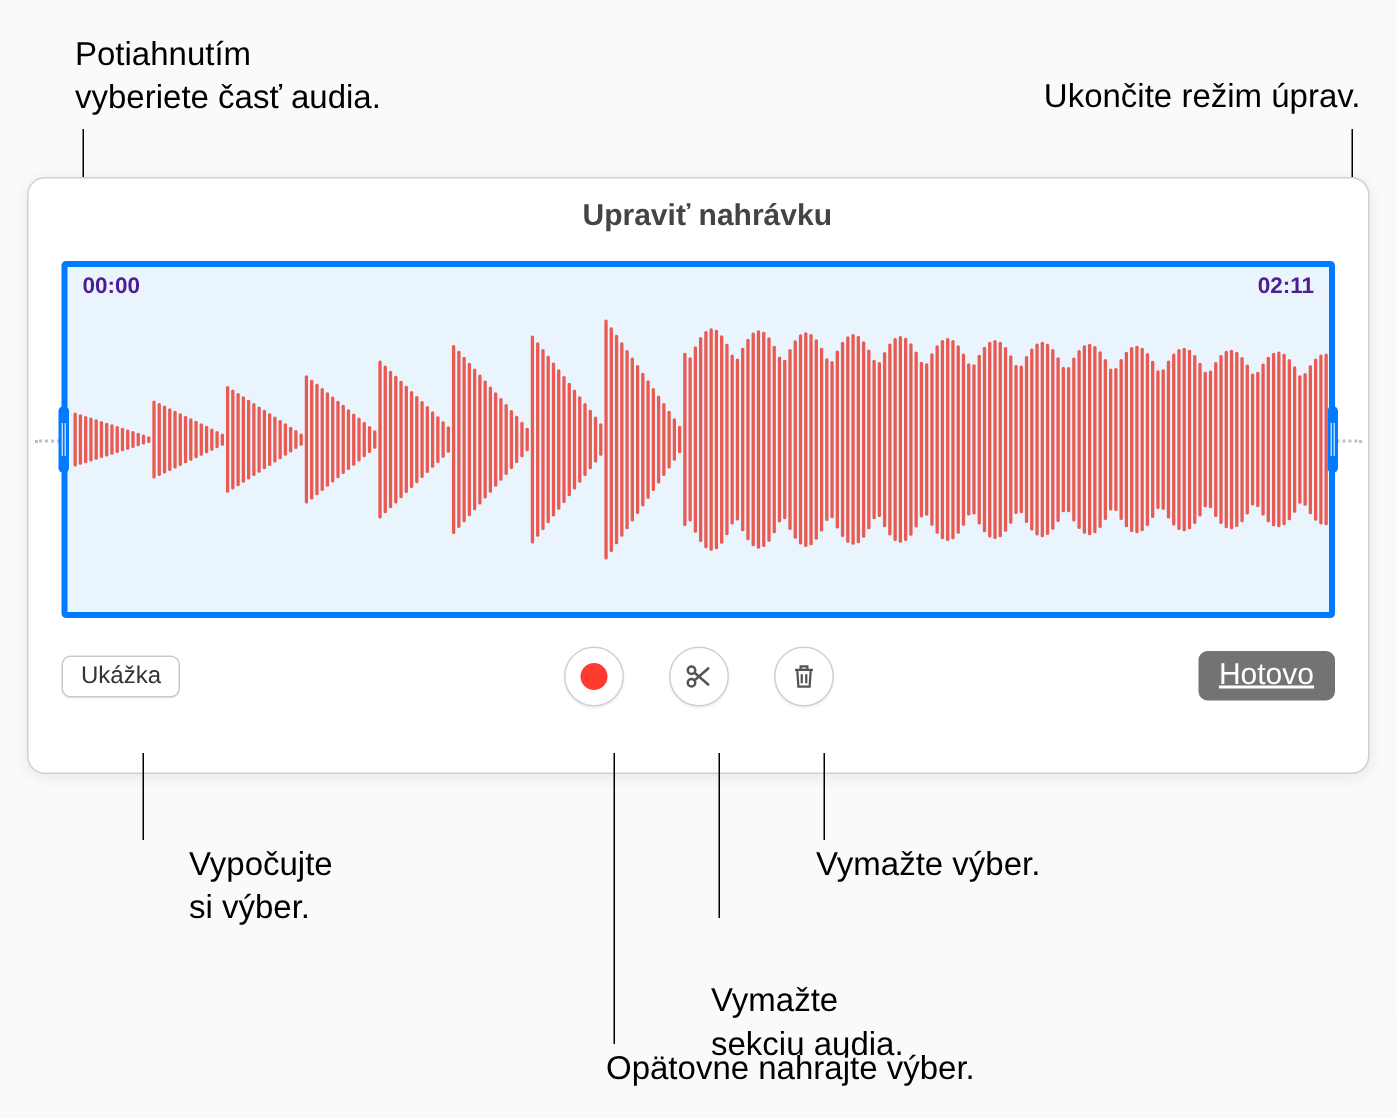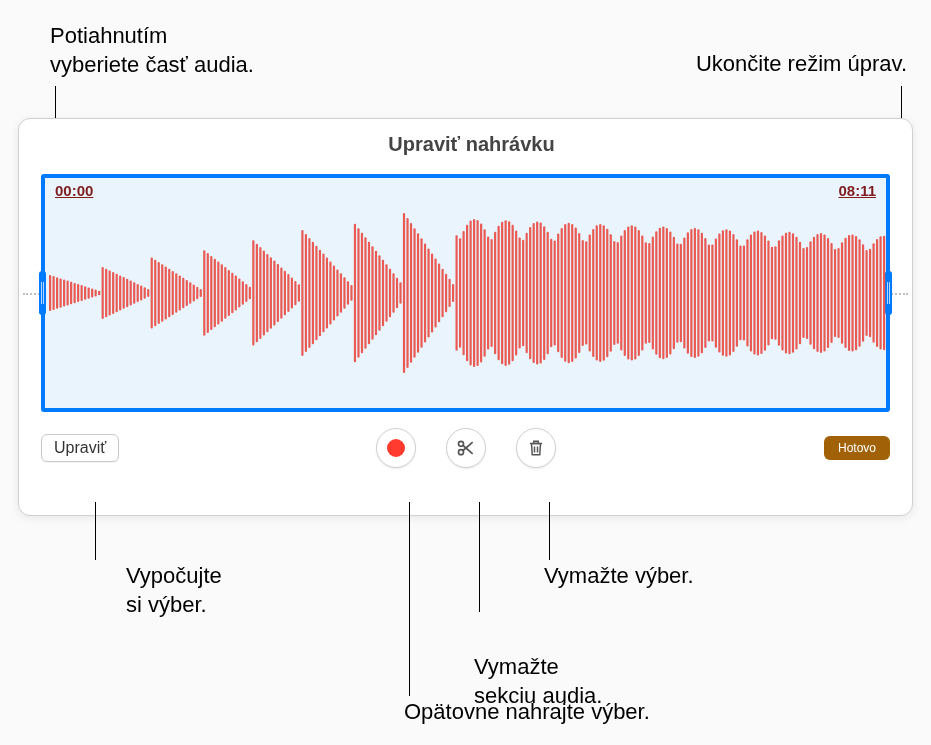--- a/index.html
+++ b/index.html
@@ -48,22 +48,21 @@
       height: 238px;
       border: 4px solid #007aff;
       border-radius: 3px;
       background: #eaf4fd;
     }
     .time-label {
       position: absolute;
       top: 4px;
       font-size: 15px;
       font-weight: 600;
-      color: #7f1d1d;
-      text-decoration: underline;
+      color: #4c1d95;
     }
     .time-start { left: 10px; }
     .time-end { right: 10px; }
     .drag-handle {
       position: absolute;
       top: 50%;
       width: 7px;
       height: 44px;
       background: #007aff;
       border-radius: 3px;
@@ -116,27 +115,28 @@
       background: #fff;
       border: 1px solid #c9c9c9;
       border-radius: 6px;
       padding: 4px 12px;
       font-size: 16px;
       color: #333;
       cursor: pointer;
       box-shadow: 0 1px 1px rgba(0,0,0,0.05);
     }
     .done-button {
-      background: #a16207;
+      background: #737373;
       color: #fff;
       border: none;
       border-radius: 6px;
       padding: 5px 14px;
-      font-size: 12px;
+      font-size: 20px;
       cursor: pointer;
+      text-decoration: underline;
     }
     .icon-button {
       width: 40px;
       height: 40px;
       border-radius: 50%;
       border: 1px solid #d0d0d0;
       background: #fff;
       cursor: pointer;
       display: flex;
       align-items: center;
@@ -158,21 +158,21 @@
 <div class="callout-line" style="left:55px; top:86px; width:1px; height:195px;"></div>
 
 <div class="callout" style="right:24px; top:50px; text-align:left;">Ukončite režim úprav.</div>
 <div class="callout-line" style="right:29px; top:86px; width:1px; height:390px;"></div>
 
 <div class="editor-panel">
   <div class="panel-title">Upraviť nahrávku</div>
 
   <div class="waveform-container">
     <span class="time-label time-start">00:00</span>
-    <span class="time-label time-end">08:11</span>
+    <span class="time-label time-end">02:11</span>
     <div class="baseline-dots baseline-left"></div>
     <div class="baseline-dots baseline-right"></div>
     <div class="drag-handle handle-left"></div>
     <div class="drag-handle handle-right"></div>
     <svg class="waveform-svg" viewBox="0 0 840 170" preserveAspectRatio="none">
       <g id="waveform-bars" fill="#e85a52">
           <rect x="4.0" y="67.0" width="2.2" height="36.0" rx="1"></rect>
           <rect x="7.5" y="68.1" width="2.2" height="33.8" rx="1"></rect>
           <rect x="11.0" y="69.3" width="2.2" height="31.5" rx="1"></rect>
           <rect x="14.5" y="70.4" width="2.2" height="29.3" rx="1"></rect>
@@ -410,21 +410,21 @@
           <rect x="826.5" y="35.3" width="2.2" height="99.5" rx="1"></rect>
           <rect x="830.0" y="31.0" width="2.2" height="108.1" rx="1"></rect>
           <rect x="833.5" y="28.3" width="2.2" height="113.3" rx="1"></rect>
           <rect x="837.0" y="27.7" width="2.2" height="114.5" rx="1"></rect>
           <rect x="840.5" y="29.2" width="2.2" height="111.6" rx="1"></rect>
         </g>
     </svg>
   </div>
 
   <div class="toolbar">
-    <button class="pill-button">Upraviť</button>
+    <button class="pill-button">Ukážka</button>
     <div class="toolbar-center">
       <button class="icon-button">
         <span class="record-dot"></span>
       </button>
       <button class="icon-button">
         <svg width="20" height="20" viewBox="0 0 24 24" fill="none" stroke="#555" stroke-width="2">
           <circle cx="6" cy="7" r="3"></circle>
           <circle cx="6" cy="17" r="3"></circle>
           <line x1="8.5" y1="9" x2="20" y2="19"></line>
           <line x1="8.5" y1="15" x2="20" y2="5"></line>

